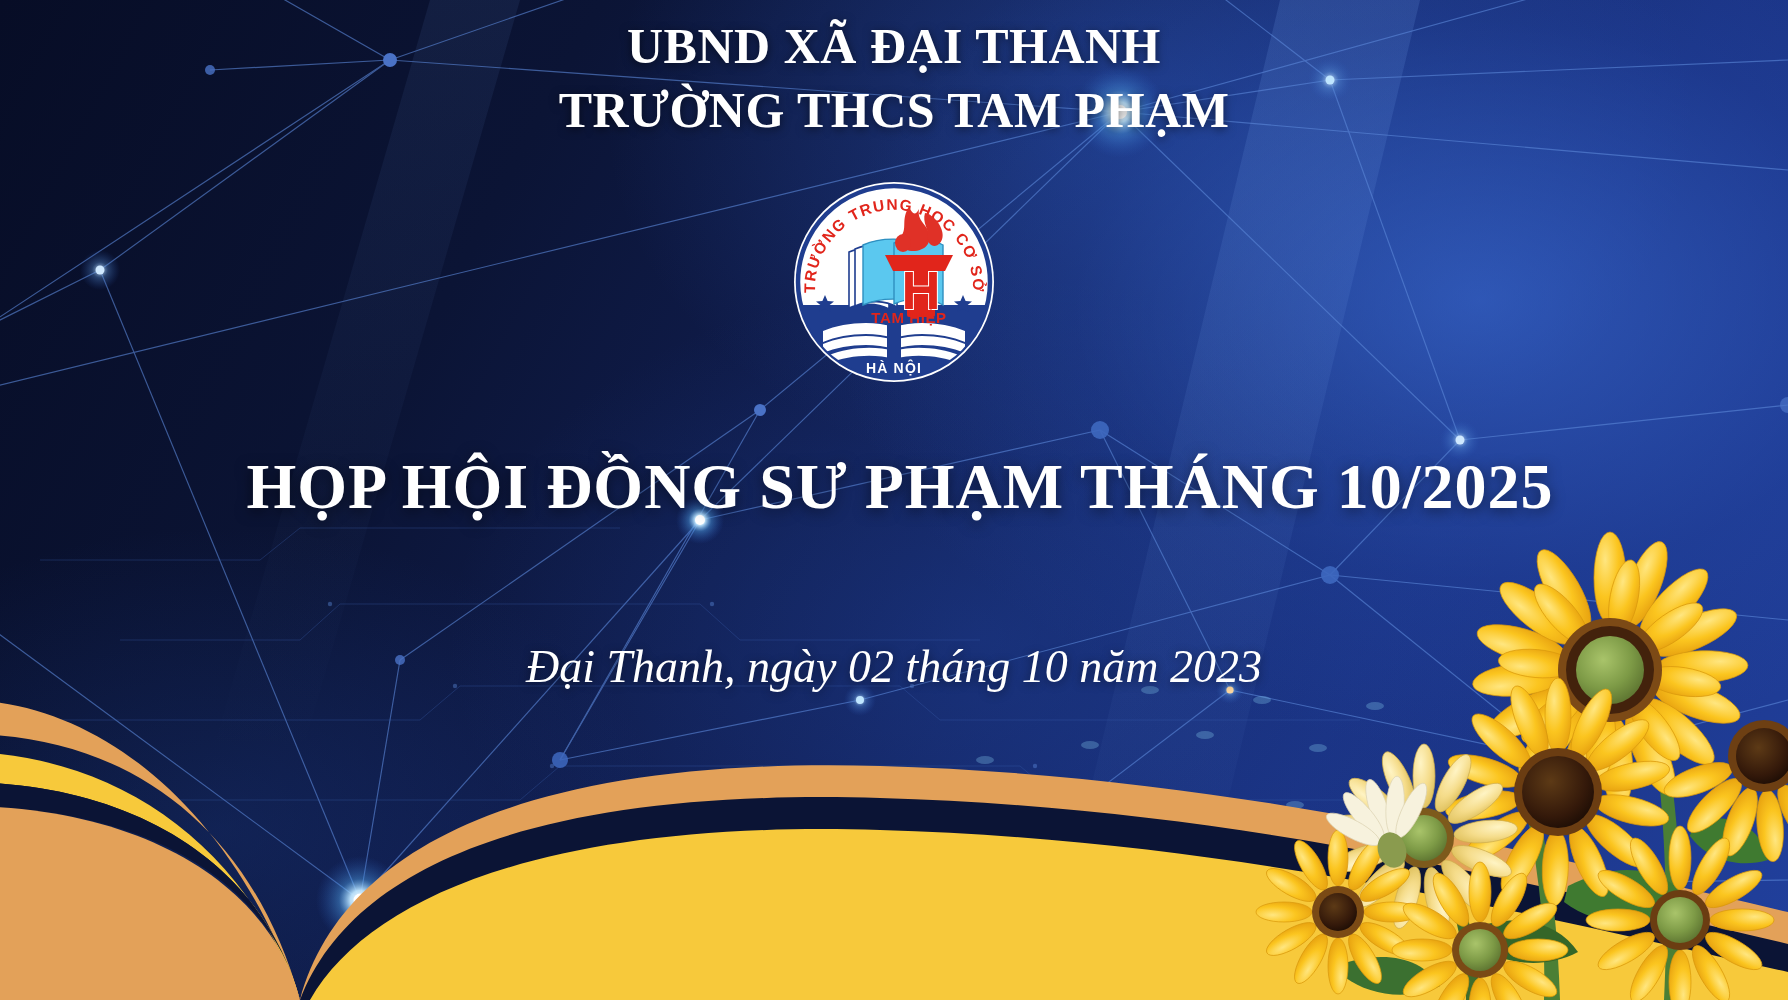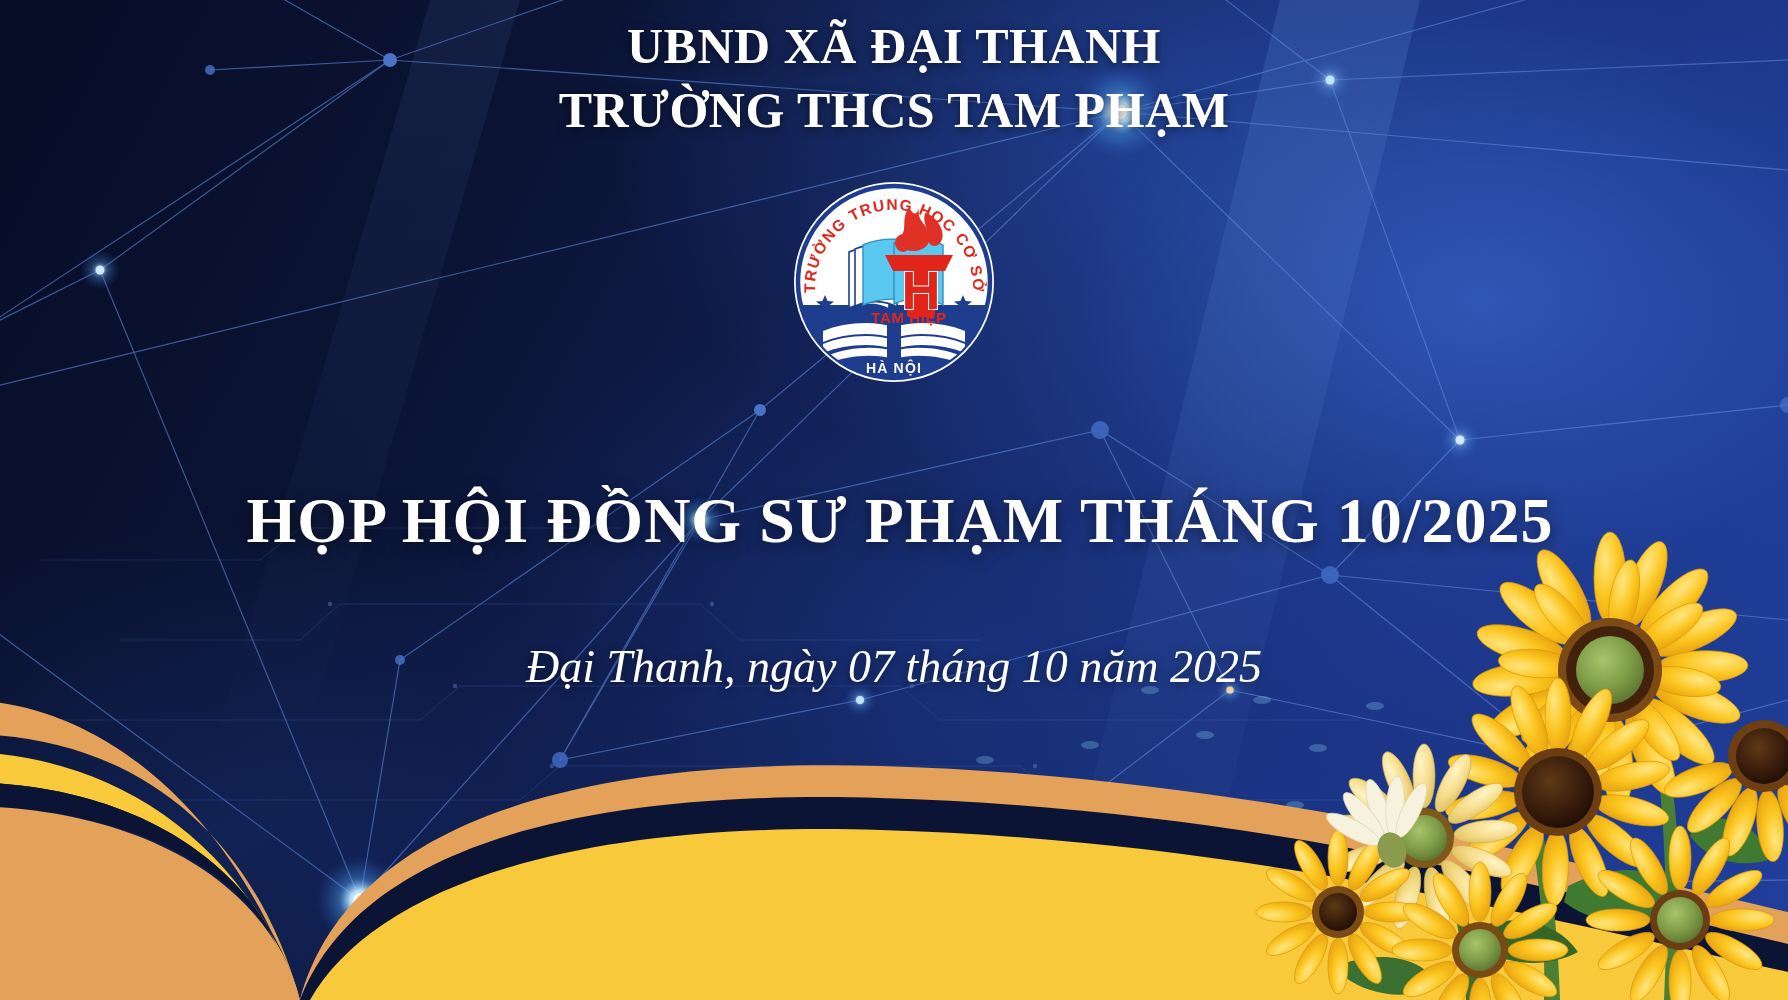--- a/index.html
+++ b/index.html
@@ -42,21 +42,21 @@
     position:absolute;
     left:894px;top:282px;
     transform:translate(-50%,-50%);
     width:210px;height:210px;
     z-index:40;
   }
 
   
   .main-title{
     position:absolute;left:12px;right:0;top:448px;
-    text-align:center;z-index:40;margin-top:34px;
+    text-align:center;z-index:40;
   }
   .main-title span{
     color:#ffffff;
     font-weight:bold;
     font-size:64px;
     line-height:78px;
     letter-spacing:1px;
     text-shadow:0 3px 14px rgba(0,0,0,0.5);
     white-space:nowrap;
   }
@@ -271,21 +271,21 @@
 
       <text x="105" y="196" text-anchor="middle" font-family="'Liberation Sans', sans-serif" font-size="14" font-weight="bold" fill="#ffffff" letter-spacing="1.2">HÀ NỘI</text>
     </svg>
   </div>
 
   <div class="main-title">
     <span>HỌP HỘI ĐỒNG SƯ PHẠM THÁNG 10/2025</span>
   </div>
 
   <div class="date-line">
-    <span>Đại Thanh, ngày 07 tháng 10 năm 2025</span>
+    <span>Đại Thanh, ngày 02 tháng 10 năm 2023</span>
   </div>
 
   <svg class="deco" viewBox="0 0 1788 480" preserveAspectRatio="none">
 
     <g>
       <path d="M-40,180 C 90,178 230,280 300,480 L300,480 C 250,300 120,212 -40,214 Z" fill="#e3a159"></path>
       <path d="M-40,232 C 110,232 245,320 300,480 C 262,340 130,262 -40,262 Z" fill="#f7c93b"></path>
       <path d="M-40,262 C 130,262 262,340 300,480 C 268,356 140,286 -40,286 Z" fill="#0b1435"></path>
       <path d="M-40,286 C 150,286 272,370 300,480 L-40,480 Z" fill="#e3a159"></path>
     </g>

